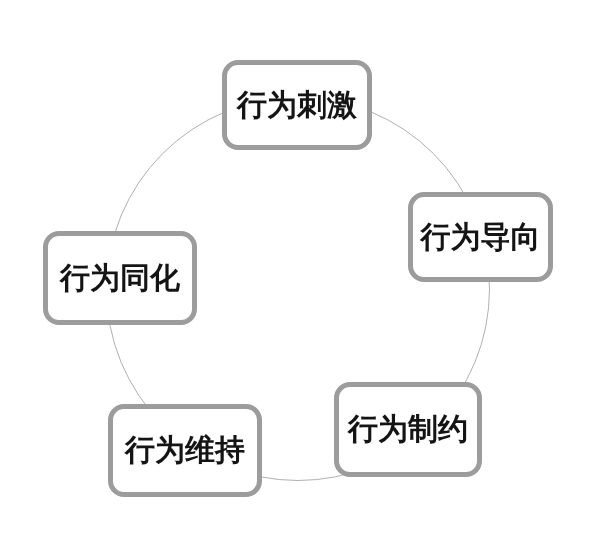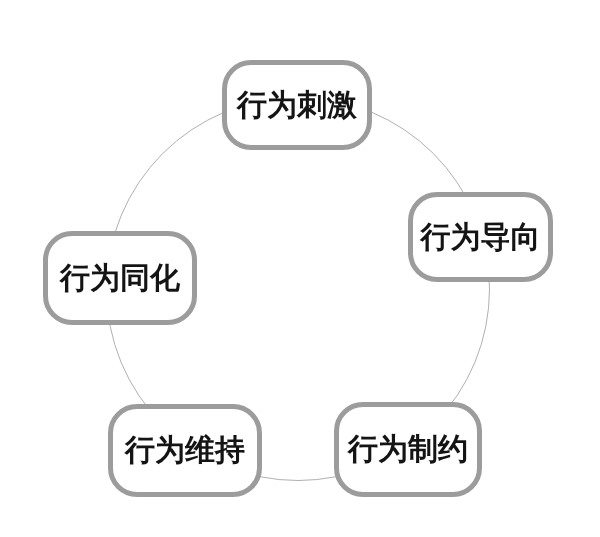--- a/index.html
+++ b/index.html
@@ -24,35 +24,35 @@
     border: 1.5px solid #b0b0b0;
     border-radius: 50%;
     box-sizing: border-box;
     background: transparent;
   }
   .node {
     position: absolute;
     box-sizing: border-box;
     background: #ffffff;
     border: 5px solid #9c9c9c;
-    border-radius: 29px;
+    border-radius: 16px;
     display: flex;
     align-items: center;
     justify-content: center;
   }
   .node-label {
     font-size: 30px;
     font-weight: bold;
     color: #141414;
     letter-spacing: 0px;
     white-space: nowrap;
   }
   .node-top          { left: 222px; top: 60px;  width: 150px; height: 90px; }
   .node-right        { left: 408px; top: 192px; width: 145px; height: 90px; }
-  .node-bottom-right { left: 334px; top: 402px; width: 148px; height: 95px; }
+  .node-bottom-right { left: 334px; top: 382px; width: 148px; height: 95px; }
   .node-bottom-left  { left: 108px; top: 404px; width: 154px; height: 93px; font-family: Liberation Serif, serif; }
   .node-left         { left: 43px;  top: 191px; width: 154px; height: 94px; margin-top: 40px; }
 </style>
 </head>
 <body>
 
 <div class="canvas">
 
   <div class="cycle-circle"></div>
 

